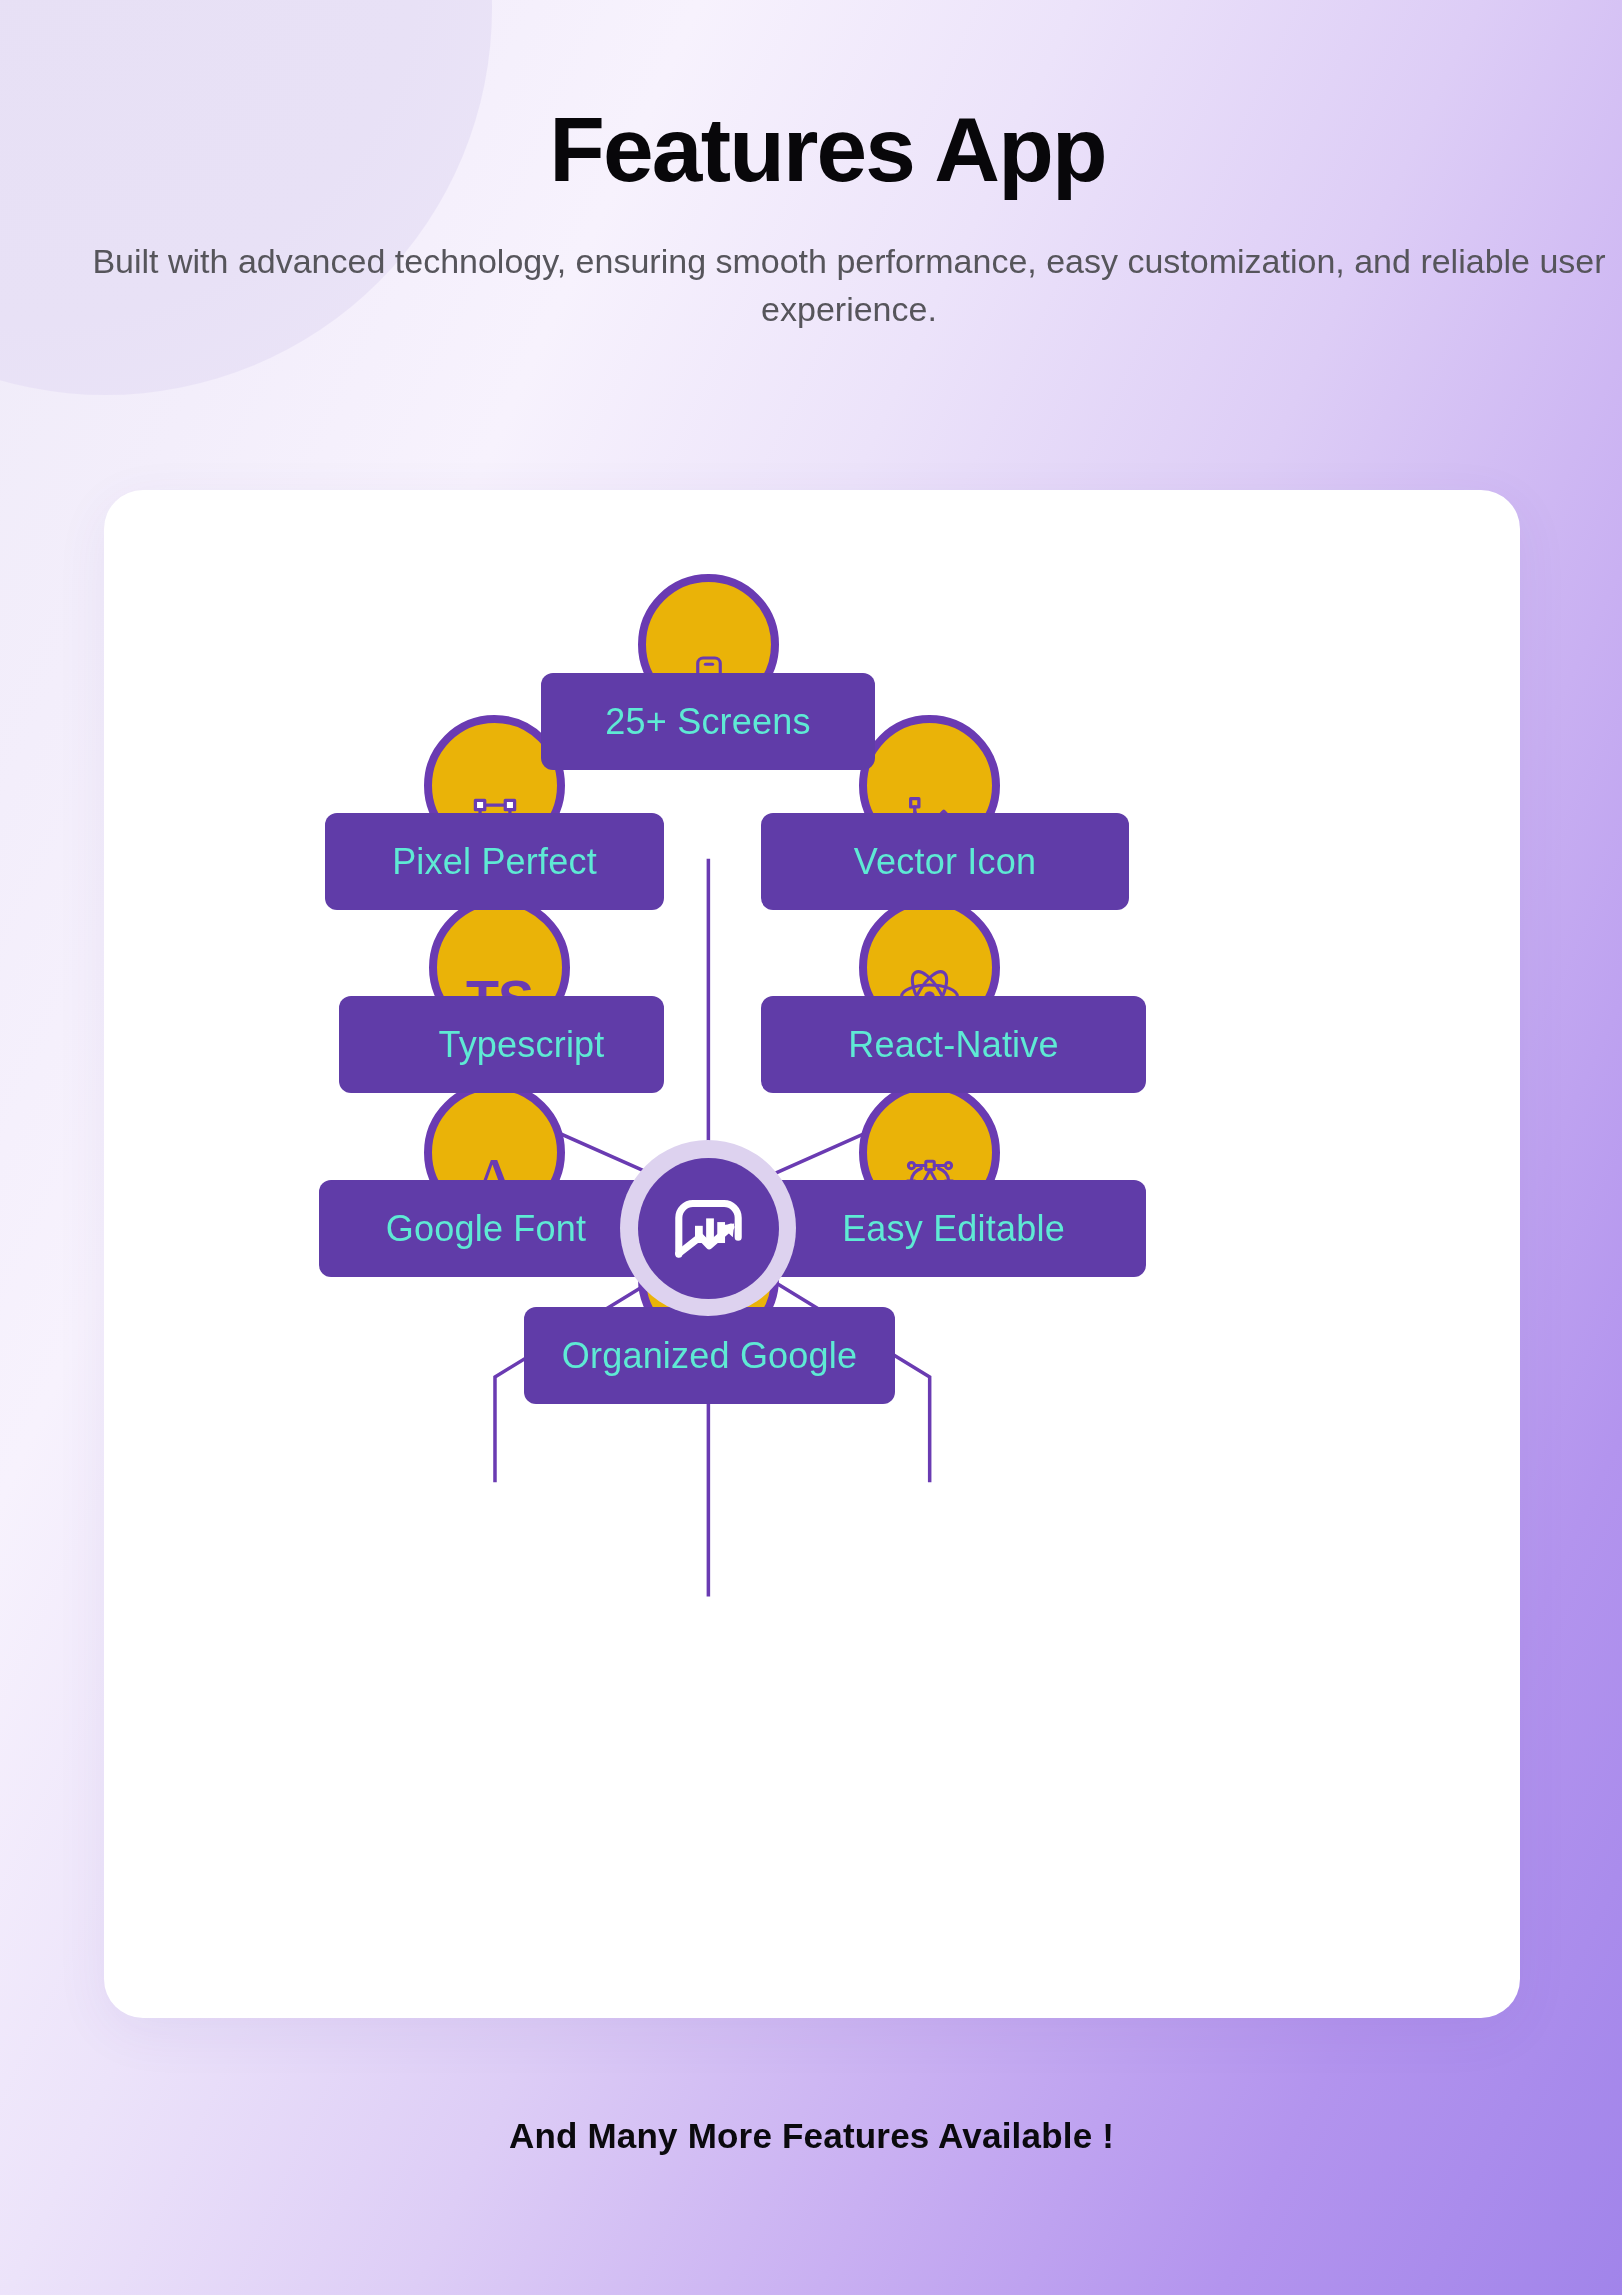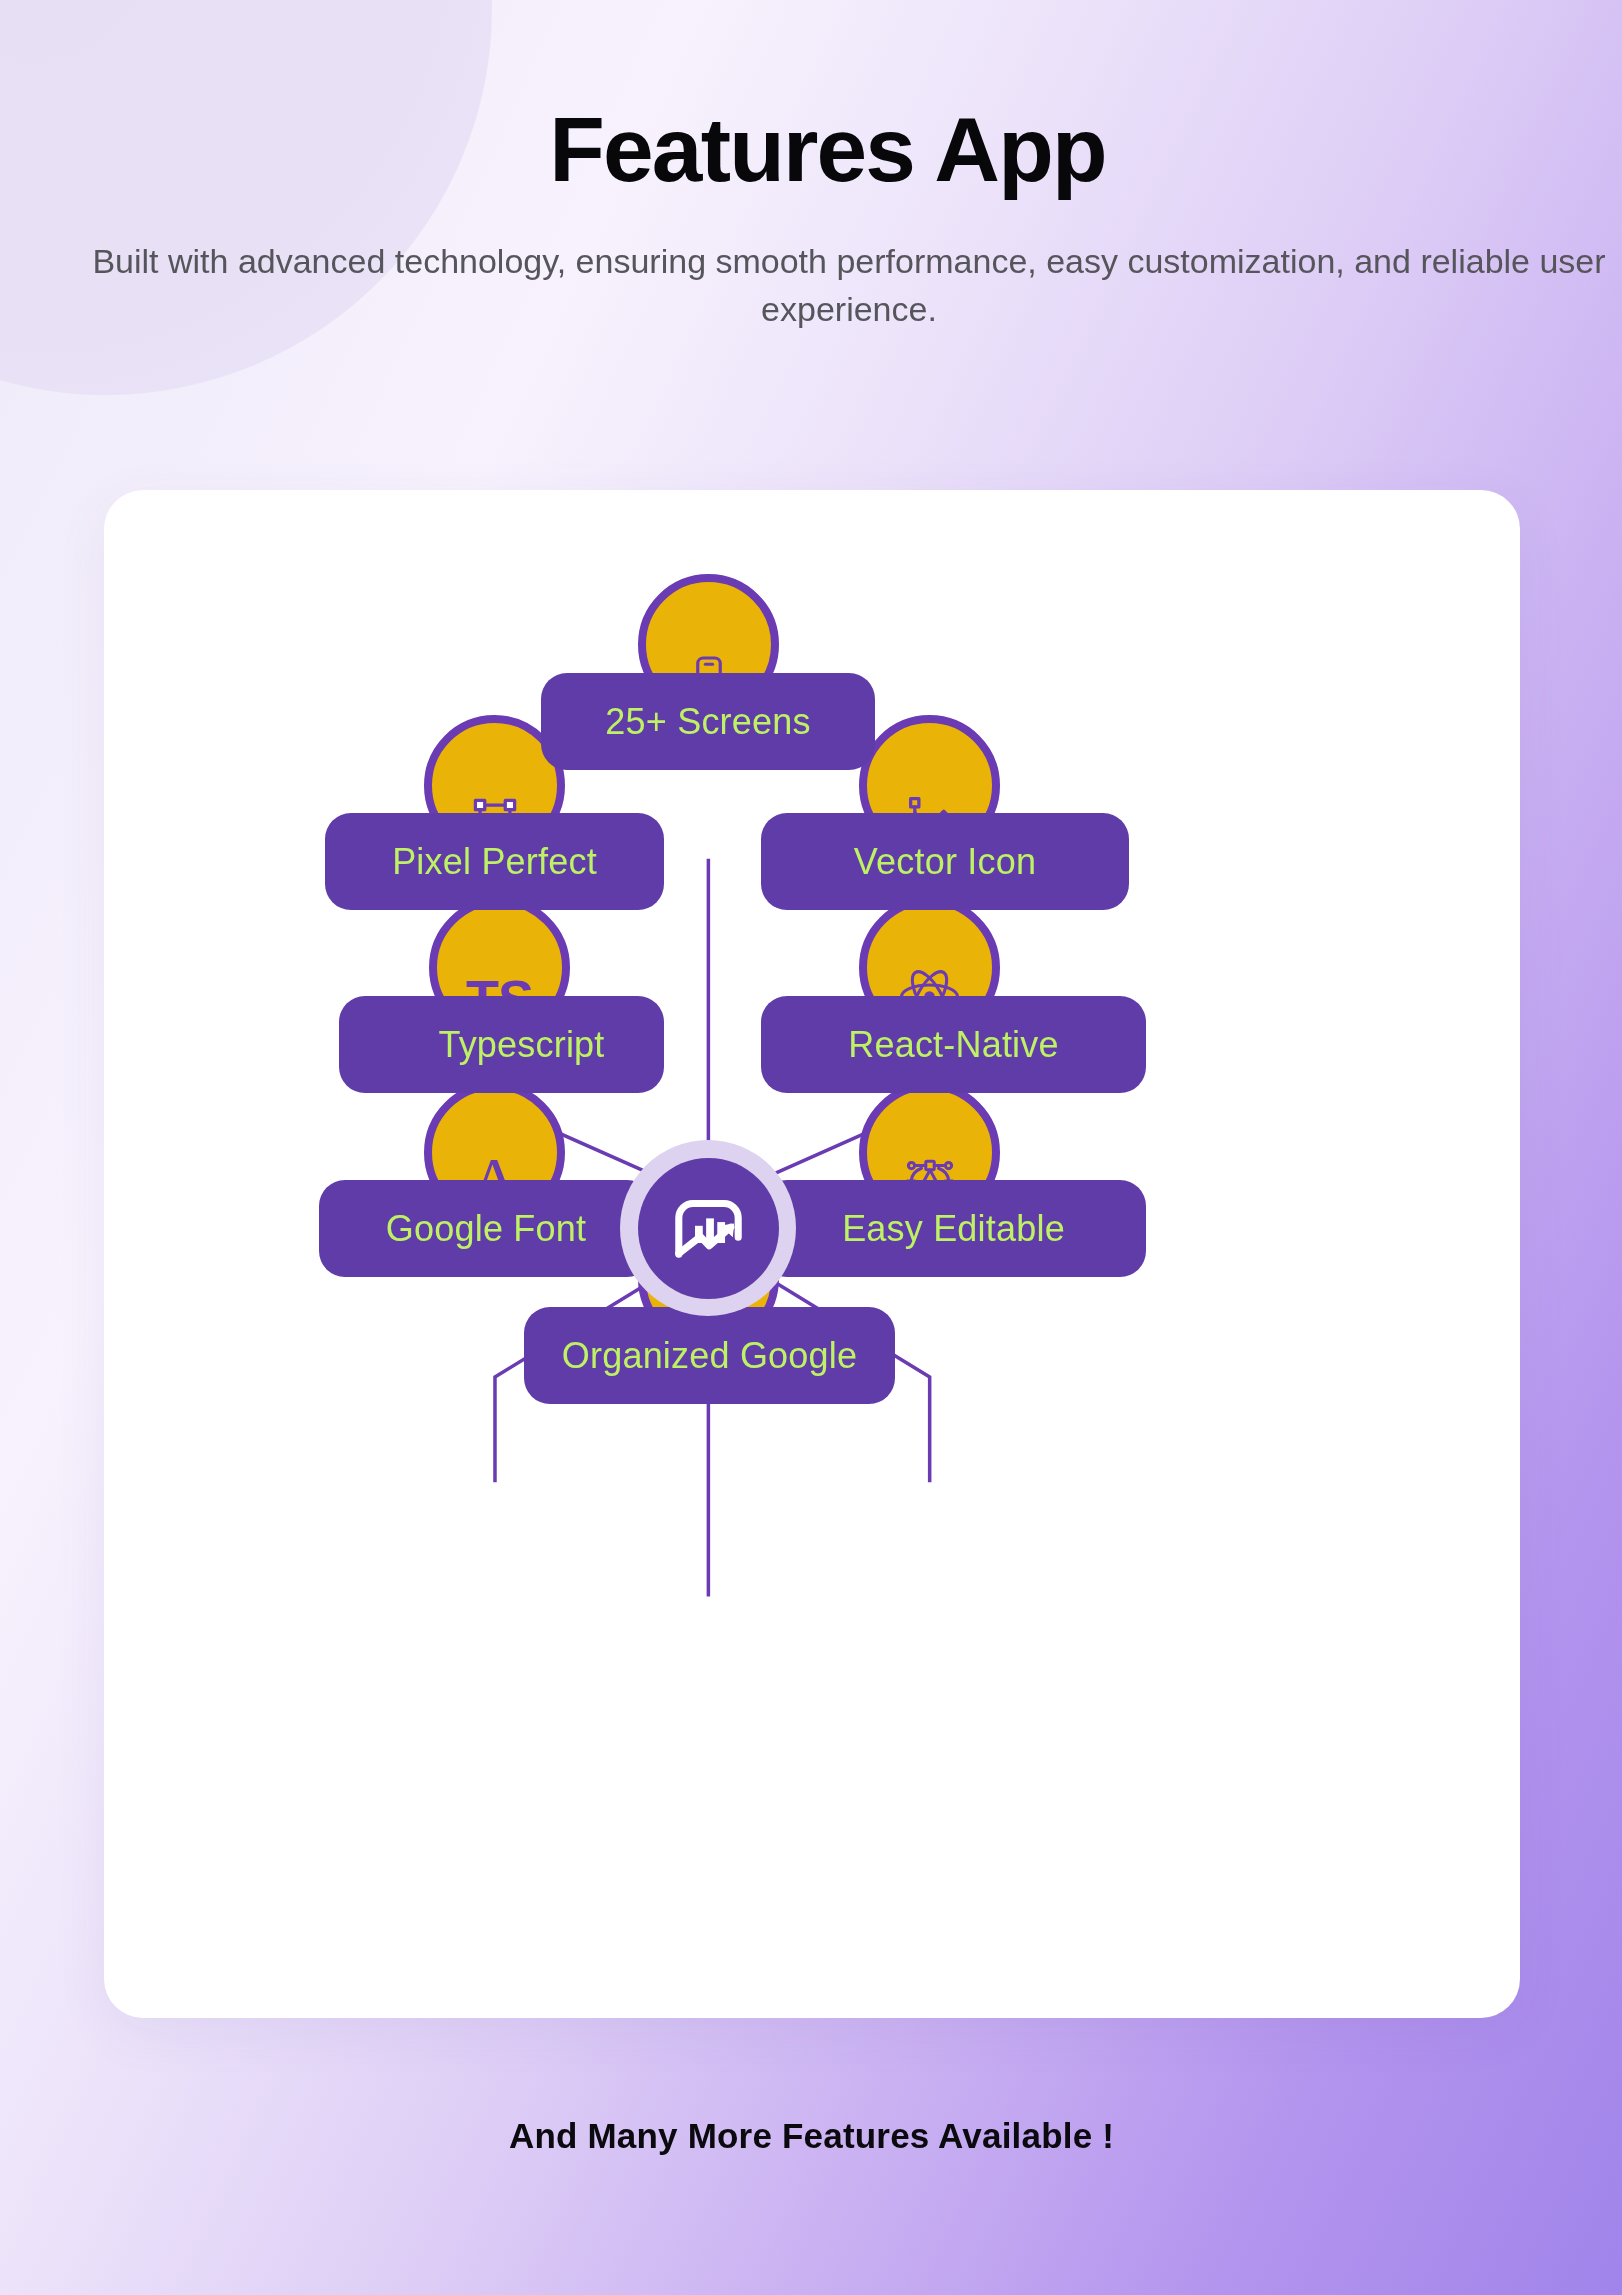--- a/index.html
+++ b/index.html
@@ -70,23 +70,23 @@
     width:141px; height:141px;
     border-radius:50%;
     border:8px solid #6a3bb2;
     background:#eab308;
     display:flex; align-items:flex-end; justify-content:center;
     z-index:1;
   }
   .pill {
     position:absolute;
     background:#603ca8;
-    border-radius:26px;
+    border-radius:12px;
     display:flex; align-items:center; justify-content:center;
-    color:#bef264;
+    color:#5eead4;
     font-size:36px;
     font-weight:400;
     letter-spacing:0.2px;
     white-space:nowrap;
     z-index:2;
     height:97px;
   }
 
   
   .hub {

